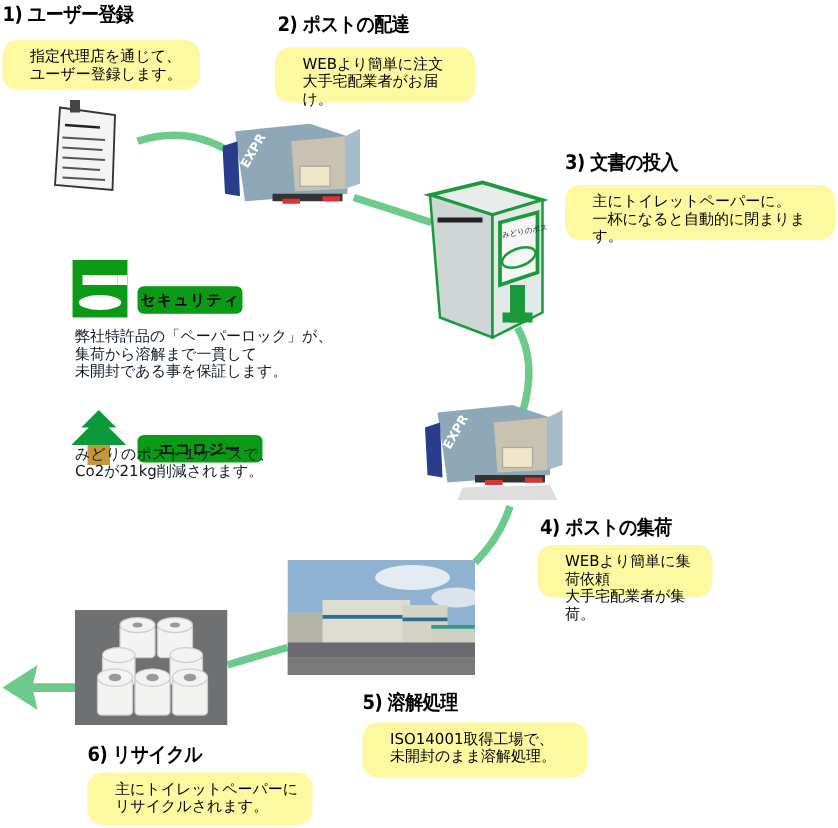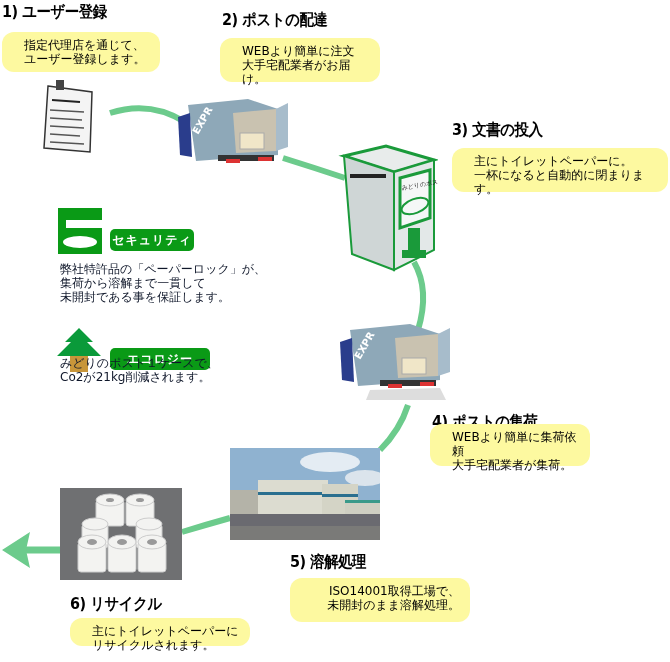--- a/index.html
+++ b/index.html
@@ -3,21 +3,21 @@
 <meta charset="utf-8">
 <style>
   html, body { margin:0; padding:0; background:#ffffff; }
   body { width:670px; height:662px; position:relative; overflow:hidden;
          font-family:"DejaVu Sans", sans-serif; color:#111; }
   .step-title { position:absolute; font-family:"DejaVu Sans", sans-serif; font-weight:bold;
                 font-size:16px; letter-spacing:-0.5px; color:#000; white-space:nowrap; transform:scaleX(0.9); transform-origin:left top; }
   .bubble { position:absolute; background:#fdf9a0; border-radius:12px;
             font-size:12px; line-height:14px; color:#000000; padding:6px 10px 6px 22px; box-sizing:border-box;
             white-space:pre-line; }
-  .badge { position:absolute; background:#0a9a16; color:#ffffff; border-radius:5px; font-size:12px; font-weight:bold;
+  .badge { position:absolute; background:#0a9a16; color:#000000; border-radius:5px; font-size:12px; font-weight:bold;
            text-align:center; line-height:22px; height:22px; letter-spacing:1px; }
   .feat-text { position:absolute; font-size:12px; line-height:14px; color:#0f172a; white-space:pre-line; }
   svg { position:absolute; left:0; top:0; }
 </style>
 </head>
 <body>
 
 <svg width="670" height="662">
   <path d="M110,113 Q150,100 185,122" stroke="#6ccb8c" stroke-width="6" fill="none"></path>
   <path d="M283,158 Q315,168 345,178" stroke="#6ccb8c" stroke-width="6" fill="none"></path>
@@ -78,39 +78,39 @@
   <polygon points="55,18 98,14 98,56 58,58" fill="#c9c2b0"></polygon>
   <rect x="62" y="38" width="24" height="16" fill="#f0e6c8" stroke="#aaa"></rect>
   <polygon points="98,14 110,8 110,52 98,56" fill="#a7bccb"></polygon>
   <rect x="40" y="60" width="56" height="6" fill="#333"></rect>
   <rect x="48" y="64" width="14" height="4" fill="#d33"></rect>
   <rect x="80" y="62" width="14" height="4" fill="#d33"></rect>
   <polygon points="30,70 100,68 106,80 26,80" fill="#ddd"></polygon>
   <text x="20" y="40" font-size="10" fill="#fff" font-weight="bold" transform="rotate(-60 20 40)">EXPR</text>
 </svg>
 <div class="step-title" style="left:432px;top:412px;">4) ポストの集荷</div>
-<div class="bubble" style="left:430px;top:424px;width:160px;height:42px;">WEBより簡単に集荷依頼
+<div class="bubble" style="left:430px;top:436px;width:140px;height:42px;">WEBより簡単に集荷依頼
 大手宅配業者が集荷。</div>
 
 <svg style="left:230px;top:448px;" width="150" height="92">
   <rect width="150" height="92" fill="#8fb2d0"></rect>
   <ellipse cx="100" cy="14" rx="30" ry="10" fill="#e4ecf3"></ellipse>
   <ellipse cx="135" cy="30" rx="20" ry="8" fill="#dbe4ec"></ellipse>
   <rect x="0" y="42" width="60" height="30" fill="#b4b3a8"></rect>
   <rect x="28" y="32" width="70" height="40" fill="#dcdcd0"></rect>
   <rect x="28" y="44" width="70" height="3" fill="#2a6f8f"></rect>
   <rect x="92" y="36" width="36" height="36" fill="#d4d4c6"></rect>
   <rect x="92" y="46" width="36" height="3" fill="#2a6f8f"></rect>
   <rect x="115" y="54" width="35" height="20" fill="#cfcfc2"></rect>
   <rect x="115" y="52" width="35" height="3" fill="#3a9a8a"></rect>
   <rect x="0" y="66" width="150" height="12" fill="#6a6a70"></rect>
   <rect x="0" y="78" width="150" height="14" fill="#7a7a78"></rect>
 </svg>
 <div class="step-title" style="left:290px;top:552px;">5) 溶解処理</div>
-<div class="bubble" style="left:290px;top:578px;width:180px;height:44px;text-align:right;">ISO14001取得工場で、
+<div class="bubble" style="left:290px;top:578px;width:180px;height:44px;">ISO14001取得工場で、
 未開封のまま溶解処理。</div>
 
 <svg style="left:60px;top:488px;" width="122" height="92">
   <rect width="122" height="92" fill="#6f7072"></rect>
   <g fill="#f3f3f1" stroke="#ccc">
     <rect x="36" y="12" width="28" height="26" rx="3"></rect>
       <ellipse cx="50" cy="12" rx="14" ry="6"></ellipse>
     <rect x="66" y="12" width="28" height="26" rx="3"></rect>
       <ellipse cx="80" cy="12" rx="14" ry="6"></ellipse>
     <rect x="22" y="36" width="26" height="24" rx="3"></rect>
@@ -126,21 +126,21 @@
   </g>
   <g fill="#999">
     <ellipse cx="50" cy="12" rx="4" ry="2"></ellipse>
       <ellipse cx="80" cy="12" rx="4" ry="2"></ellipse>
     <ellipse cx="32" cy="54" rx="5" ry="3"></ellipse>
       <ellipse cx="62" cy="54" rx="5" ry="3"></ellipse>
       <ellipse cx="92" cy="54" rx="5" ry="3"></ellipse>
   </g>
 </svg>
 <div class="step-title" style="left:70px;top:594px;">6) リサイクル</div>
-<div class="bubble" style="left:70px;top:618px;width:180px;height:28px;">主にトイレットペーパーに
+<div class="bubble" style="left:70px;top:618px;width:180px;height:42px;">主にトイレットペーパーに
 リサイクルされます。</div>
 
 <svg style="left:58px;top:208px;" width="44" height="46">
   <path d="M0,0 H44 V46 H0 Z M8,22 V16 H36 V22 Z" fill="#0a9a16" fill-rule="evenodd"></path>
   <rect x="0" y="0" width="44" height="46" fill="#0a9a16"></rect>
   <rect x="8" y="12" width="28" height="8" fill="#fff"></rect>
   <rect x="36" y="12" width="8" height="8" fill="#fff"></rect>
   <ellipse cx="22" cy="34" rx="17" ry="6" fill="#fff"></ellipse>
 </svg>
 <div class="badge" style="left:110px;top:229px;width:84px;">セキュリティ</div>

